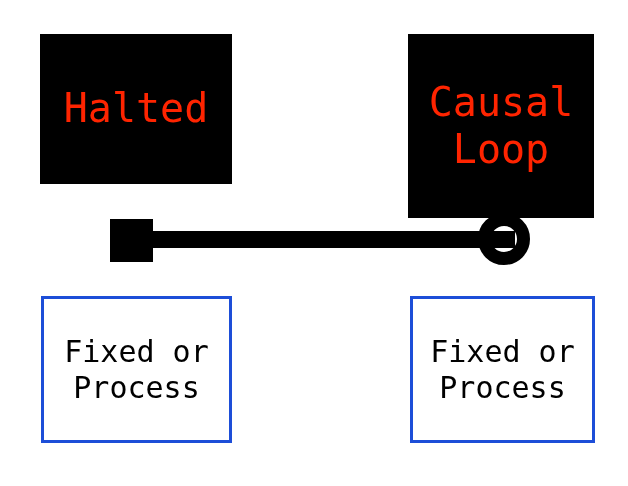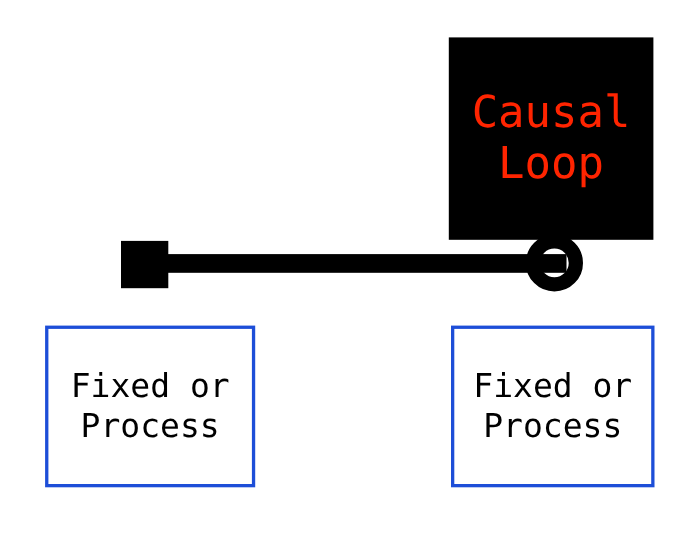--- a/index.html
+++ b/index.html
@@ -77,20 +77,23 @@
     display: block;
     width: 440px;
     height: 70px;
   }
 </style>
 </head>
 <body>
 
 <div id="canvas">
 
+  <div id="box-halted" class="node state-box">
+    <span class="node-label">Halted</span>
+  </div>
 
   <div id="box-causalloop" class="node state-box">
     <span class="node-label">Causal
 Loop</span>
   </div>
 
   <div id="connector">
     <svg viewBox="0 0 440 70" xmlns="http://www.w3.org/2000/svg">
 
       <rect x="30" y="26" width="385" height="17" fill="#000000"></rect>

